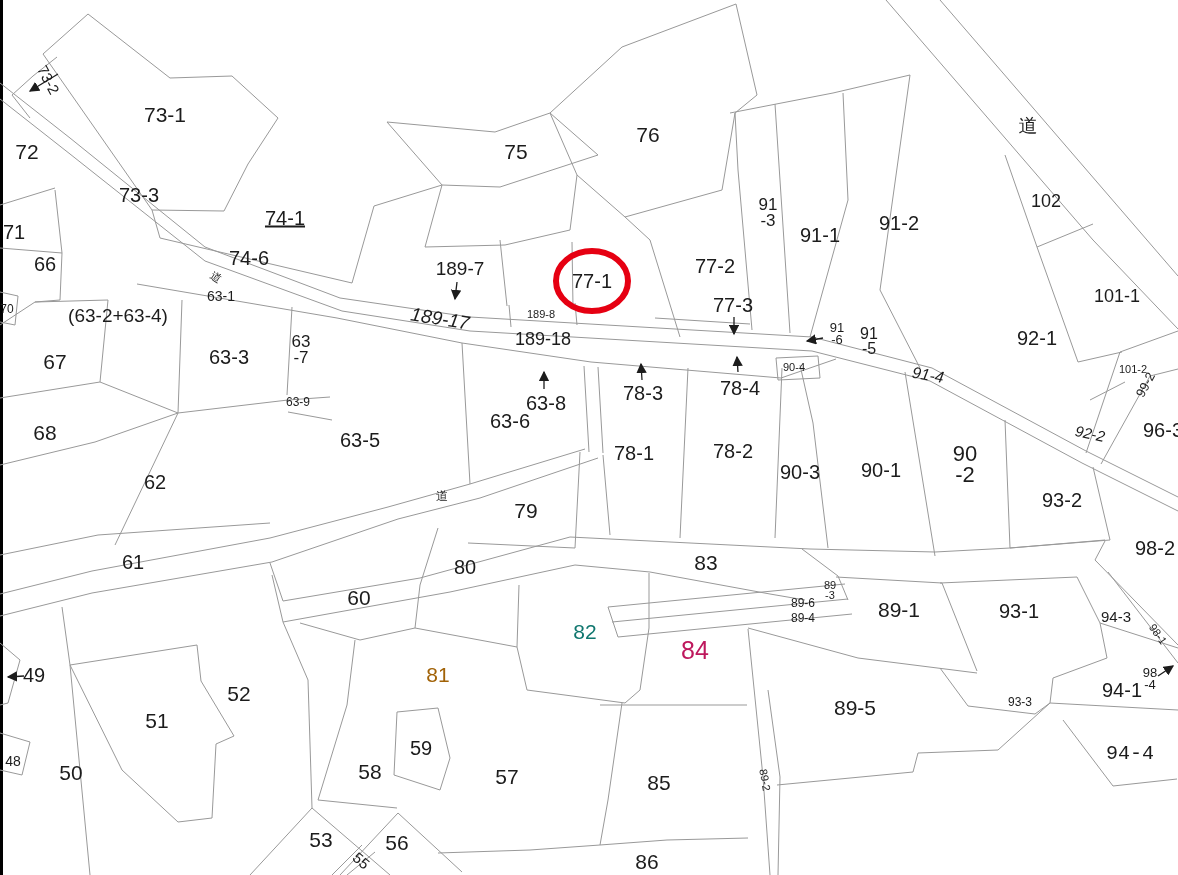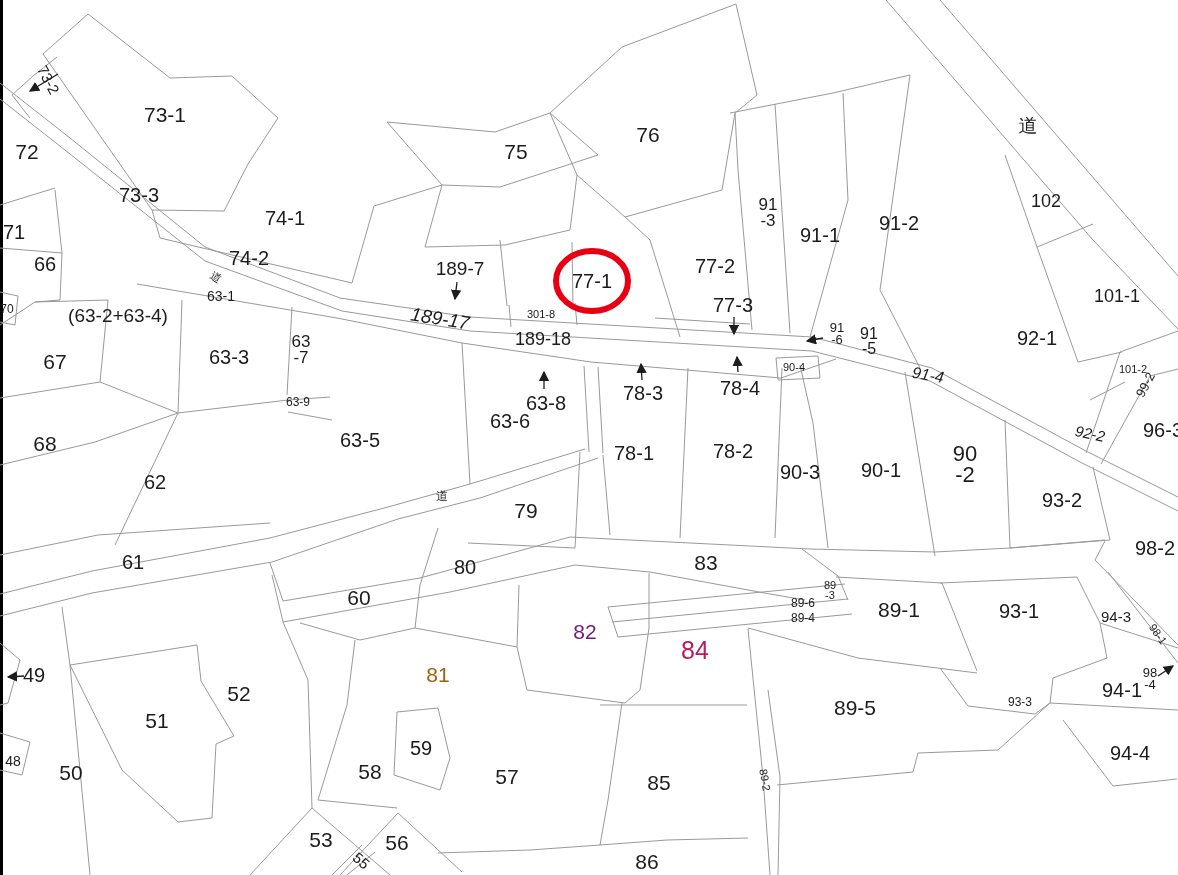--- a/index.html
+++ b/index.html
@@ -107,58 +107,58 @@
   <div id="labels">
       <div class="plabel" style="left: 48px; top: 80px; font-size: 15px; color: rgb(28, 28, 28); transform: translate(-50%, -50%) rotate(62deg);">73-2</div>
       <div class="plabel" style="left: 27px; top: 152px; font-size: 21px; color: rgb(28, 28, 28);">72</div>
       <div class="plabel" style="left: 165px; top: 115px; font-size: 21px; color: rgb(28, 28, 28);">73-1</div>
       <div class="plabel" style="left: 139px; top: 195px; font-size: 20px; color: rgb(28, 28, 28);">73-3</div>
       <div class="plabel" style="left: 14px; top: 232px; font-size: 20px; color: rgb(28, 28, 28);">71</div>
       <div class="plabel" style="left: 45px; top: 264px; font-size: 20px; color: rgb(28, 28, 28);">66</div>
       <div class="plabel" style="left: 7px; top: 310px; font-size: 12px; color: rgb(28, 28, 28);">70</div>
       <div class="plabel" style="left: 118px; top: 316px; font-size: 19px; color: rgb(28, 28, 28);">(63-2+63-4)</div>
       <div class="plabel" style="left: 55px; top: 362px; font-size: 21px; color: rgb(28, 28, 28);">67</div>
-      <div class="plabel" style="left: 45px; top: 444px; font-size: 21px; color: rgb(28, 28, 28);">68</div>
+      <div class="plabel" style="left: 45px; top: 433px; font-size: 21px; color: rgb(28, 28, 28);">68</div>
       <div class="plabel" style="left: 155px; top: 482px; font-size: 20px; color: rgb(28, 28, 28);">62</div>
       <div class="plabel" style="left: 133px; top: 562px; font-size: 20px; color: rgb(28, 28, 28);">61</div>
       <div class="plabel" style="left: 34px; top: 675px; font-size: 20px; color: rgb(28, 28, 28);">49</div>
       <div class="plabel" style="left: 13px; top: 762px; font-size: 14px; color: rgb(28, 28, 28);">48</div>
       <div class="plabel" style="left: 71px; top: 773px; font-size: 21px; color: rgb(28, 28, 28);">50</div>
       <div class="plabel" style="left: 157px; top: 721px; font-size: 21px; color: rgb(28, 28, 28);">51</div>
       <div class="plabel" style="left: 239px; top: 694px; font-size: 21px; color: rgb(28, 28, 28);">52</div>
-      <div class="plabel" style="left: 285px; top: 218px; font-size: 20px; color: rgb(28, 28, 28);">74-1</div>
-      <div class="plabel" style="left: 249px; top: 258px; font-size: 20px; color: rgb(28, 28, 28);">74-2</div>
+      <div class="plabel" style="left: 285px; top: 218px; font-size: 20px; color: rgb(28, 28, 28); text-decoration: underline;">74-1</div>
+      <div class="plabel" style="left: 249px; top: 258px; font-size: 20px; color: rgb(28, 28, 28);">74-6</div>
       <div class="plabel" style="left: 216px; top: 277px; font-size: 11px; color: rgb(28, 28, 28); transform: translate(-50%, -50%) rotate(33deg);">道</div>
       <div class="plabel" style="left: 221px; top: 297px; font-size: 14px; color: rgb(28, 28, 28);">63-1</div>
       <div class="plabel" style="left: 229px; top: 357px; font-size: 20px; color: rgb(28, 28, 28);">63-3</div>
       <div class="plabel" style="left: 301px; top: 350px; font-size: 17px; color: rgb(28, 28, 28);">63
 -7</div>
       <div class="plabel" style="left: 298px; top: 403px; font-size: 12px; color: rgb(28, 28, 28);">63-9</div>
       <div class="plabel" style="left: 360px; top: 440px; font-size: 20px; color: rgb(28, 28, 28);">63-5</div>
       <div class="plabel" style="left: 510px; top: 421px; font-size: 20px; color: rgb(28, 28, 28);">63-6</div>
       <div class="plabel" style="left: 546px; top: 403px; font-size: 20px; color: rgb(28, 28, 28);">63-8</div>
       <div class="plabel" style="left: 476px; top: 152px; font-size: 21px; color: rgb(28, 28, 28); margin-left: 40px;">75</div>
       <div class="plabel" style="left: 648px; top: 135px; font-size: 21px; color: rgb(28, 28, 28);">76</div>
       <div class="plabel" style="left: 460px; top: 269px; font-size: 19px; color: rgb(28, 28, 28);">189-7</div>
       <div class="plabel italic" style="left: 440px; top: 319px; font-size: 19px; color: rgb(28, 28, 28); transform: translate(-50%, -50%) rotate(9deg);">189-17</div>
-      <div class="plabel" style="left: 541px; top: 314px; font-size: 11px; color: rgb(28, 28, 28);">301-8</div>
+      <div class="plabel" style="left: 541px; top: 314px; font-size: 11px; color: rgb(28, 28, 28);">189-8</div>
       <div class="plabel" style="left: 543px; top: 340px; font-size: 18px; color: rgb(28, 28, 28);">189-18</div>
       <div class="plabel" style="left: 592px; top: 281px; font-size: 20px; color: rgb(28, 28, 28);">77-1</div>
       <div class="plabel" style="left: 715px; top: 266px; font-size: 20px; color: rgb(28, 28, 28);">77-2</div>
       <div class="plabel" style="left: 733px; top: 305px; font-size: 20px; color: rgb(28, 28, 28);">77-3</div>
       <div class="plabel" style="left: 643px; top: 393px; font-size: 20px; color: rgb(28, 28, 28);">78-3</div>
       <div class="plabel" style="left: 740px; top: 388px; font-size: 20px; color: rgb(28, 28, 28);">78-4</div>
       <div class="plabel" style="left: 634px; top: 453px; font-size: 20px; color: rgb(28, 28, 28);">78-1</div>
       <div class="plabel" style="left: 733px; top: 451px; font-size: 20px; color: rgb(28, 28, 28);">78-2</div>
       <div class="plabel" style="left: 526px; top: 511px; font-size: 21px; color: rgb(28, 28, 28);">79</div>
       <div class="plabel" style="left: 442px; top: 497px; font-size: 12px; color: rgb(28, 28, 28);">道</div>
       <div class="plabel" style="left: 465px; top: 567px; font-size: 20px; color: rgb(28, 28, 28);">80</div>
       <div class="plabel" style="left: 359px; top: 598px; font-size: 21px; color: rgb(28, 28, 28);">60</div>
       <div class="plabel" style="left: 438px; top: 675px; font-size: 21px; color: #a16207;">81</div>
-      <div class="plabel" style="left: 585px; top: 632px; font-size: 21px; color: #701a75;">82</div>
+      <div class="plabel" style="left: 585px; top: 632px; font-size: 21px; color: #0f766e;">82</div>
       <div class="plabel" style="left: 421px; top: 748px; font-size: 20px; color: rgb(28, 28, 28);">59</div>
       <div class="plabel" style="left: 370px; top: 772px; font-size: 21px; color: rgb(28, 28, 28);">58</div>
       <div class="plabel" style="left: 507px; top: 777px; font-size: 21px; color: rgb(28, 28, 28);">57</div>
       <div class="plabel" style="left: 321px; top: 840px; font-size: 21px; color: rgb(28, 28, 28);">53</div>
       <div class="plabel" style="left: 361px; top: 861px; font-size: 15px; color: rgb(28, 28, 28); transform: translate(-50%, -50%) rotate(40deg);">55</div>
       <div class="plabel" style="left: 397px; top: 843px; font-size: 21px; color: rgb(28, 28, 28);">56</div>
       <div class="plabel" style="left: 647px; top: 862px; font-size: 21px; color: rgb(28, 28, 28);">86</div>
       <div class="plabel" style="left: 659px; top: 783px; font-size: 21px; color: rgb(28, 28, 28);">85</div>
       <div class="plabel" style="left: 695px; top: 651px; font-size: 25px; color: #be185d;">84</div>
       <div class="plabel" style="left: 706px; top: 563px; font-size: 21px; color: rgb(28, 28, 28);">83</div>
@@ -185,21 +185,21 @@
       <div class="plabel italic" style="left: 928px; top: 375px; font-size: 16px; color: rgb(28, 28, 28); transform: translate(-50%, -50%) rotate(10deg);">91-4</div>
       <div class="plabel" style="left: 1037px; top: 338px; font-size: 20px; color: rgb(28, 28, 28);">92-1</div>
       <div class="plabel italic" style="left: 1090px; top: 434px; font-size: 15px; color: rgb(28, 28, 28); transform: translate(-50%, -50%) rotate(12deg);">92-2</div>
       <div class="plabel" style="left: 1062px; top: 500px; font-size: 20px; color: rgb(28, 28, 28);">93-2</div>
       <div class="plabel" style="left: 1019px; top: 611px; font-size: 20px; color: rgb(28, 28, 28);">93-1</div>
       <div class="plabel" style="left: 1020px; top: 703px; font-size: 12px; color: rgb(28, 28, 28);">93-3</div>
       <div class="plabel" style="left: 1116px; top: 617px; font-size: 15px; color: rgb(28, 28, 28);">94-3</div>
       <div class="plabel" style="left: 1122px; top: 690px; font-size: 20px; color: rgb(28, 28, 28);">94-1</div>
       <div class="plabel" style="left: 1150px; top: 679px; font-size: 13px; color: rgb(28, 28, 28);">98
 -4</div>
-      <div class="plabel" style="left: 1130px; top: 753px; font-size: 20px; color: rgb(28, 28, 28);">94-4</div>
+      <div class="plabel" style="left: 1130px; top: 753px; font-size: 20px; color: rgb(28, 28, 28); font-family: Liberation Mono, monospace;">94-4</div>
       <div class="plabel" style="left: 1163px; top: 430px; font-size: 20px; color: rgb(28, 28, 28);">96-3</div>
       <div class="plabel" style="left: 1158px; top: 634px; font-size: 11px; color: rgb(28, 28, 28); transform: translate(-50%, -50%) rotate(55deg);">98-1</div>
       <div class="plabel" style="left: 1155px; top: 548px; font-size: 20px; color: rgb(28, 28, 28);">98-2</div>
       <div class="plabel" style="left: 1146px; top: 385px; font-size: 13px; color: rgb(28, 28, 28); transform: translate(-50%, -50%) rotate(-62deg);">99-2</div>
       <div class="plabel" style="left: 1117px; top: 297px; font-size: 18px; color: rgb(28, 28, 28);">101-1</div>
       <div class="plabel" style="left: 1133px; top: 369px; font-size: 11px; color: rgb(28, 28, 28);">101-2</div>
       <div class="plabel" style="left: 1046px; top: 202px; font-size: 18px; color: rgb(28, 28, 28);">102</div>
       <div class="plabel" style="left: 1028px; top: 126px; font-size: 19px; color: rgb(28, 28, 28);">道</div>
     </div>
 </div>

